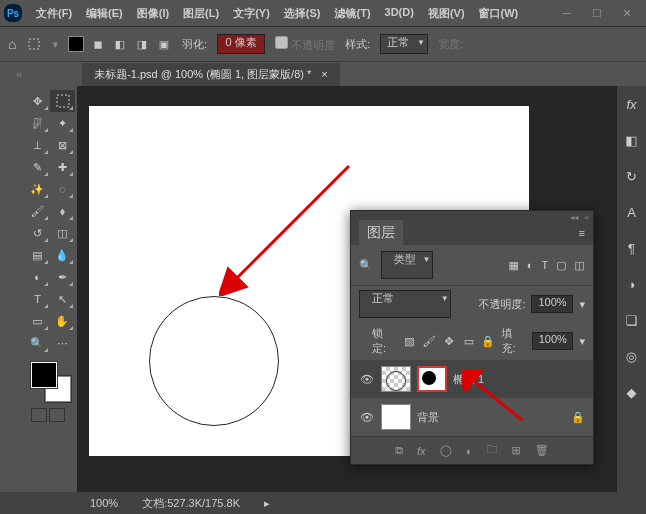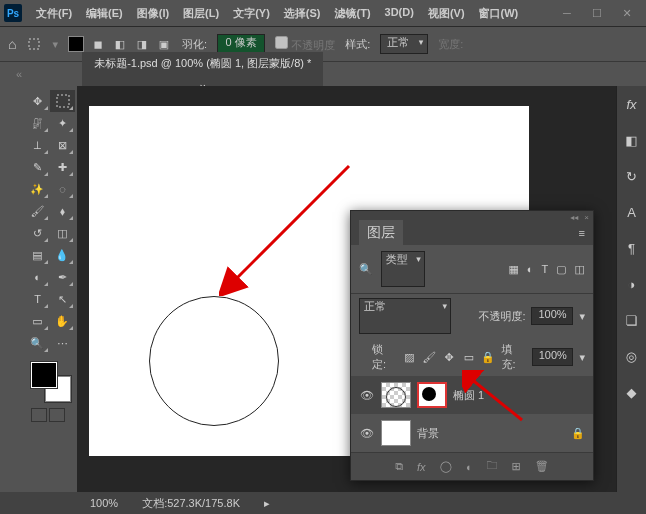--- a/index.html
+++ b/index.html
@@ -1,32 +1,32 @@
 <!DOCTYPE html>
 <html><head>
 <meta charset="utf-8">
 <style>
 * { margin:0; padding:0; box-sizing:border-box; font-family:"Microsoft YaHei",sans-serif; }
 body { background:#535353; width:646px; height:514px; overflow:hidden; position:relative; font-size:11px; color:#ccc; }
 .titlebar { height:26px; background:#535353; display:flex; align-items:center; padding:0 4px; }
-.ps-logo { width:18px; height:18px; background:#001e36; color:#31a8ff; display:flex; align-items:center; justify-content:center; font-weight:bold; font-size:10px; border-radius:2px; margin-right:8px; }
+.ps-logo { width:18px; height:18px; background:#001e36; color:#31a8ff; display:flex; align-items:center; justify-content:center; font-weight:bold; font-size:10px; border-radius:7px; margin-right:8px; }
 .menu { display:flex; gap:2px; flex:1; }
 .menu span { padding:4px 6px; cursor:pointer;font-weight:bold; }
 .winbtns { display:flex; gap:0; }
 .winbtn { width:30px; height:20px; display:flex; align-items:center; justify-content:center; color:#999; }
 .optbar { height:36px; background:#535353; border-top:1px solid #2a2a2a; border-bottom:1px solid #383838; display:flex; align-items:center; padding:0 8px; gap:10px; }
 .optbar .home { font-size:14px; }
 .opt-group { display:flex; align-items:center; gap:6px; }
 .opt-swatch { width:16px; height:16px; background:#000; border:1px solid #888; }
 .opt-icon { width:16px; height:16px; display:inline-flex; align-items:center; justify-content:center; color:#ccc; }
-.opt-input { width:48px; height:20px; background:#14532d; border:1px solid #222; color:#ccc; text-align:center; }
+.opt-input { width:48px; height:20px; background:#7f1d1d; border:1px solid #222; color:#ccc; text-align:center; }
 .opt-sel { height:20px; background:#444; border:1px solid #222; color:#ccc; padding:0 18px 0 6px; position:relative; }
 .opt-sel::after { content:"▾"; position:absolute; right:4px; top:2px; font-size:9px; }
 .tabrow { height:24px; display:flex; align-items:center; padding-left:86px; background:#535353; }
-.doc-tab { background:#424242; padding:4px 12px; font-size:11px; color:#ddd; display:flex; align-items:center; gap:10px;flex-direction:column; }
+.doc-tab { background:#424242; padding:4px 12px; font-size:11px; color:#ddd; display:flex; align-items:center; gap:10px; }
 .workspace { position:absolute; top:86px; left:0; right:0; bottom:0; display:flex; }
 .toolcol { width:25px; background:#535353; display:flex; flex-direction:column; align-items:center; padding-top:4px; gap:0; }
 .toolcol2 { width:52px; background:#535353; display:flex; flex-direction:column; padding-top:4px; }
 .tool-row { display:flex; }
 .tool { width:25px; height:22px; display:flex; align-items:center; justify-content:center; color:#ccc; position:relative; }
 .tool.sel { background:#3a3a3a; }
 .tool.corner::after { content:""; position:absolute; right:2px; bottom:2px; border:2px solid transparent; border-right-color:#aaa; border-bottom-color:#aaa; width:0; height:0; }
 .swatches { margin-top:8px; width:40px; height:40px; position:relative; margin-left:6px; }
 .sw-fg { position:absolute; top:0; left:0; width:26px; height:26px; background:#000; border:1px solid #fff; outline:1px solid #333; }
 .sw-bg { position:absolute; bottom:0; right:0; width:26px; height:26px; background:#fff; border:1px solid #888; outline:1px solid #333; }
@@ -36,21 +36,21 @@
 .canvas { position:absolute; top:20px; left:12px; width:440px; height:350px; background:#fff; }
 .circle { position:absolute; top:190px; left:60px; width:130px; height:130px; border:1px solid #222; border-radius:50%; background:transparent; }
 .arrow { position:absolute; top:50px; left:130px; width:140px; height:140px; }
 .rightcol { width:30px; background:#424242; display:flex; flex-direction:column; align-items:center; gap:16px; padding-top:8px; border-left:1px solid #222; position:absolute; right:0; top:86px; bottom:22px; }
 .rp-ic { width:20px; height:20px; display:flex; align-items:center; justify-content:center; color:#ccc; font-size:13px; }
 .layers-panel { position:absolute; top:210px; left:350px; width:244px; background:#535353; border:1px solid #2a2a2a; box-shadow:0 2px 12px rgba(0,0,0,.6); }
 .lp-hdr { height:10px; background:#424242; display:flex; justify-content:flex-end; padding:2px 4px; gap:6px; font-size:8px; color:#888; }
 .lp-tabs { height:24px; background:#424242; display:flex; align-items:center; padding:0 8px; justify-content:space-between; }
 .lp-tab { padding:4px 8px; background:#535353; font-size:14px; }
 .lp-filter { padding:6px 8px; display:flex; align-items:center; gap:8px; border-bottom:1px solid #3a3a3a; }
-.lp-sel { height:36px; background:#444; border:1px solid #222; padding:0 16px 0 4px; position:relative; flex:0 0 auto; }
+.lp-sel { height:28px; background:#444; border:1px solid #222; padding:0 16px 0 12px; position:relative; flex:0 0 auto; }
 .lp-sel::after { content:"▾"; position:absolute; right:3px; top:2px; font-size:9px; }
 .lp-ficons { display:flex; gap:8px; margin-left:auto; }
 .lp-blend { padding:4px 8px; display:flex; align-items:center; gap:6px; font-size:11px; }
 .lp-blend .lp-sel { width:92px; }
 .lp-pct { background:#333; border:1px solid #222; width:42px; height:18px; text-align:center; }
 .lp-lock { padding:4px 8px; display:flex; align-items:center; gap:6px; font-size:11px;margin-left:13px; }
 .lp-lock .li { width:14px; height:14px; display:inline-flex; align-items:center; justify-content:center; }
 .lp-list { }
 .layer { display:flex; align-items:center; height:38px; padding:0 8px; gap:6px; }
 .layer.sel { background:#454545; }

